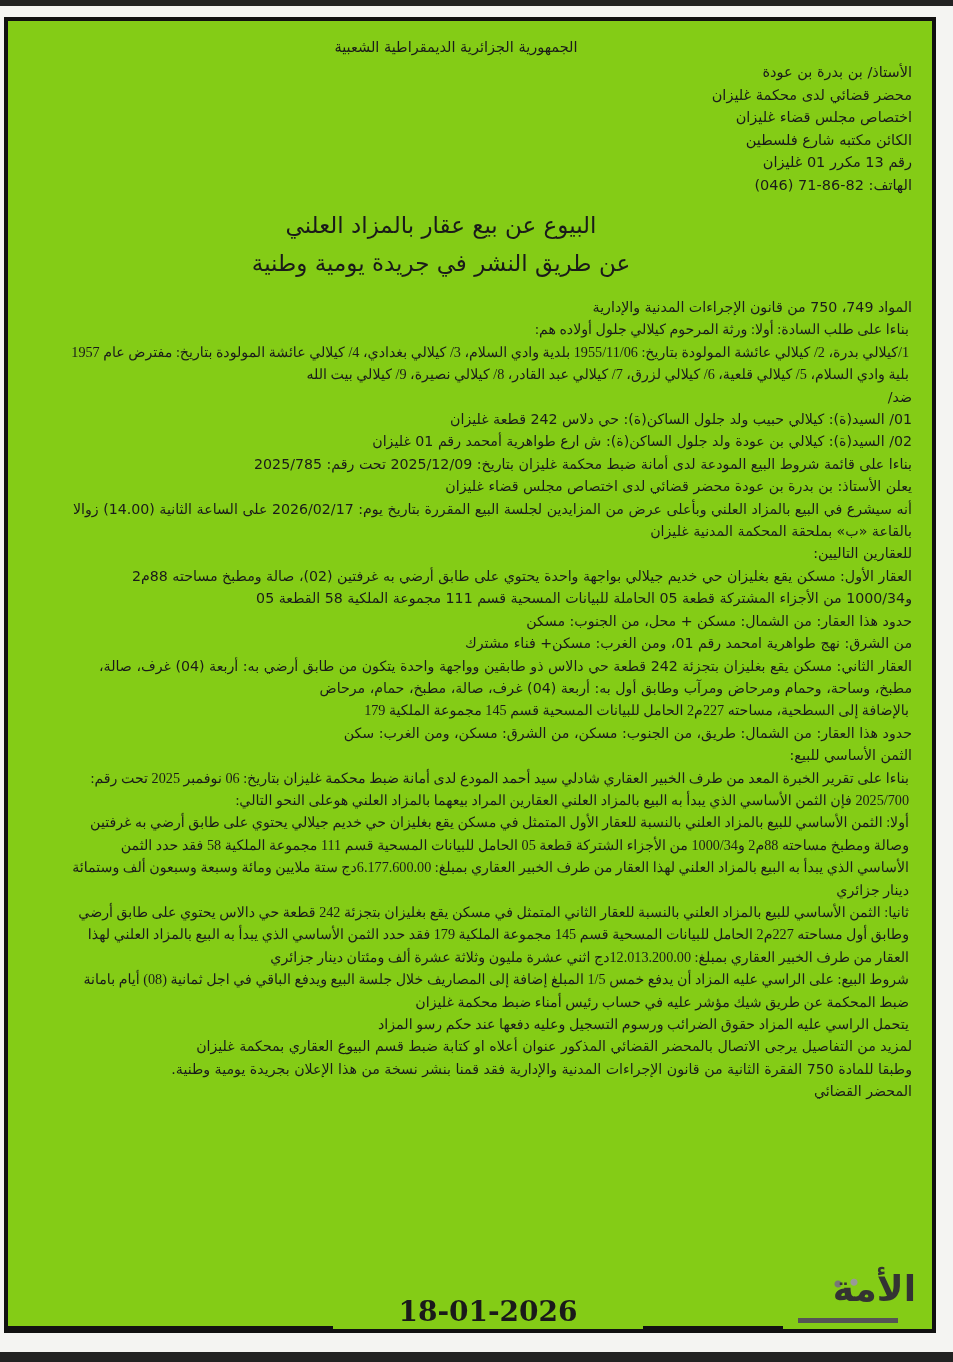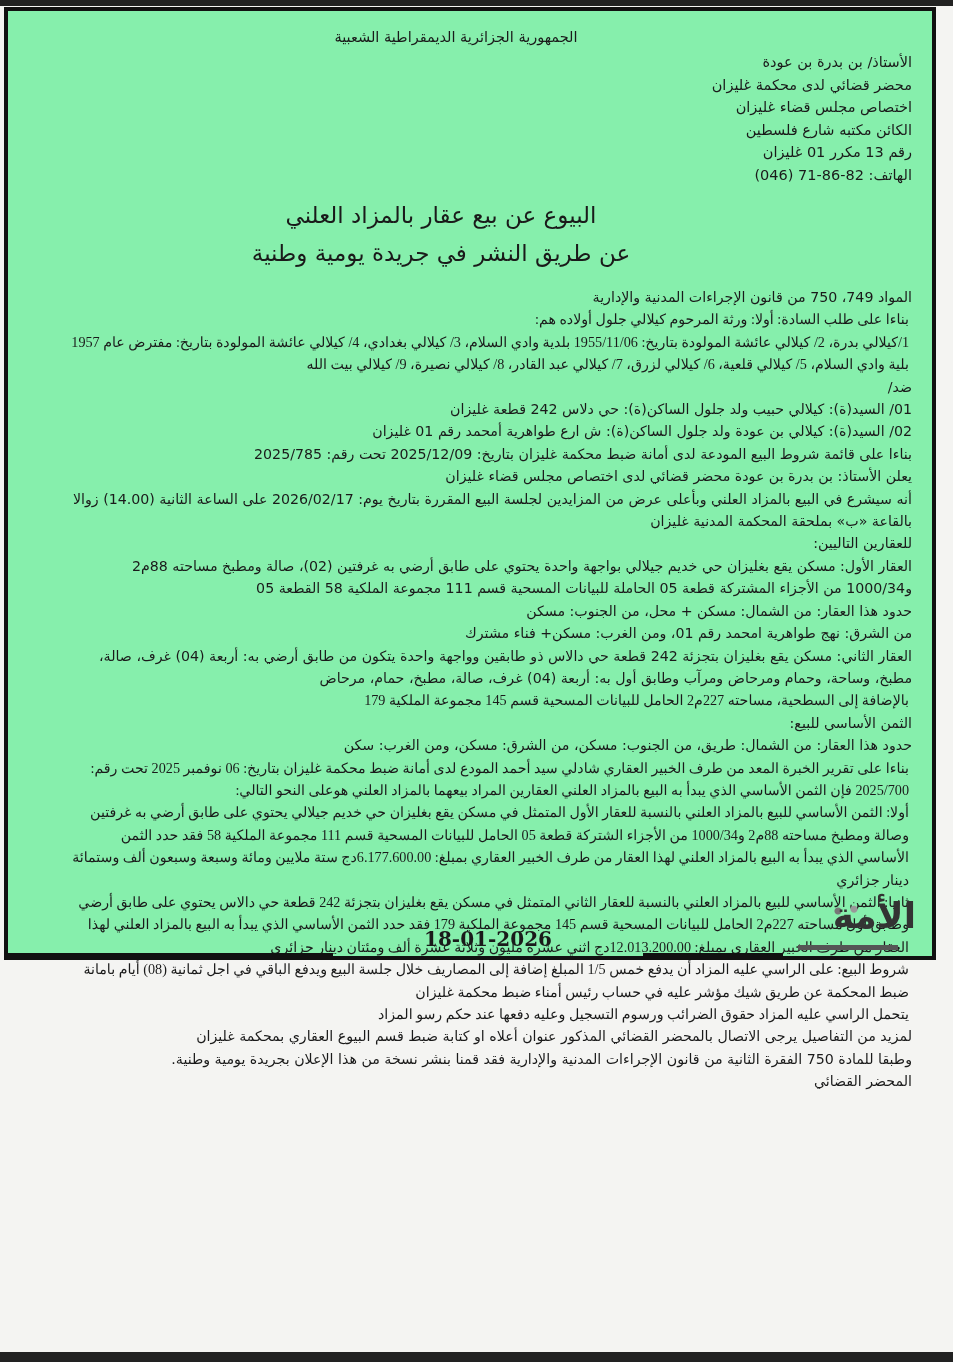--- a/index.html
+++ b/index.html
@@ -12,23 +12,23 @@
   }
   .top-bar {
     position: absolute; left: 0; top: 0; width: 953px; height: 6px;
     background: #222;
   }
   .bottom-bar {
     position: absolute; left: 0; top: 1352px; width: 953px; height: 10px;
     background: #222;
   }
   .frame {
-    position: absolute; left: 4px; top: 7px; width: 932px; height: 953px;
+    position: absolute; left: 4px; top: 17px; width: 932px; height: 1316px;
     border: 4px solid #111;
-    background: #86efac;
+    background: #84cc16;
     box-sizing: border-box;
   }
   .content {
     position: absolute; left: 30px; right: 18px; top: 0; bottom: 0;
     direction: rtl; text-align: right;
     font-size: 14.2px; line-height: 22.4px;
   }
   .republic {
     position: absolute; top: 15px; left: 0; right: 0; text-align: center;
     font-size: 14.5px; padding-right: 40px;
@@ -46,21 +46,21 @@
     font-size: 23px; line-height: 38px; font-weight: normal;
   }
   .body-text {
     position: absolute; top: 275px; left: 0; right: 2px; margin-left: 28px;
   }
   .body-text p { margin: 0; }
   .indent { padding-right: 3px; font-family: Liberation Serif, serif; }
   .footer-date {
     position: absolute; bottom: 2px; left: 330px; width: 300px;
     text-align: center; direction: ltr;
-    font-family: "DejaVu Serif", serif; font-weight: bold; font-size: 20px;
+    font-family: "DejaVu Serif", serif; font-weight: bold; font-size: 28px;
     line-height: 30px;
   }
   .footer-rule {
     position: absolute; bottom: 0; left: 635px; width: 140px; height: 3px; background: #111;
   }
   .footer-rule-left {
     position: absolute; bottom: 0; left: 0; width: 325px; height: 3px; background: #111;
   }
   .logo {
     position: absolute; right: 16px; bottom: 6px; width: 130px; height: 52px;
@@ -114,22 +114,22 @@
       <p>02/ السيد(ة): كيلالي بن عودة ولد جلول الساكن(ة): ش ارع طواهرية أمحمد رقم 01 غليزان</p>
       <p>بناءا على قائمة شروط البيع المودعة لدى أمانة ضبط محكمة غليزان بتاريخ: 2025/12/09 تحت رقم: 2025/785</p>
       <p>يعلن الأستاذ: بن بدرة بن عودة محضر قضائي لدى اختصاص مجلس قضاء غليزان</p>
       <p>أنه سيشرع في البيع بالمزاد العلني وبأعلى عرض من المزايدين لجلسة البيع المقررة بتاريخ يوم: 2026/02/17 على الساعة الثانية (14.00) زوالا بالقاعة «ب» بملحقة المحكمة المدنية غليزان</p>
       <p>للعقارين التاليين:</p>
       <p>العقار الأول: مسكن يقع بغليزان حي خديم جيلالي بواجهة واحدة يحتوي على طابق أرضي به غرفتين (02)، صالة ومطبخ مساحته 88م2 و1000/34 من الأجزاء المشتركة قطعة 05 الحاملة للبيانات المسحية قسم 111 مجموعة الملكية 58 القطعة 05</p>
       <p>حدود هذا العقار: من الشمال: مسكن + محل، من الجنوب: مسكن</p>
       <p>من الشرق: نهج طواهرية امحمد رقم 01، ومن الغرب: مسكن+ فناء مشترك</p>
       <p>العقار الثاني: مسكن يقع بغليزان بتجزئة 242 قطعة حي دالاس ذو طابقين وواجهة واحدة يتكون من طابق أرضي به: أربعة (04) غرف، صالة، مطبخ، وساحة، وحمام ومرحاض ومرآب وطابق أول به: أربعة (04) غرف، صالة، مطبخ، حمام، مرحاض</p>
       <p class="indent">بالإضافة إلى السطحية، مساحته 227م2 الحامل للبيانات المسحية قسم 145 مجموعة الملكية 179</p>
+      <p>حدود هذا العقار: من الشمال: طريق، من الجنوب: مسكن، من الشرق: مسكن، ومن الغرب: سكن</p>
       <p>الثمن الأساسي للبيع:</p>
-      <p>حدود هذا العقار: من الشمال: طريق، من الجنوب: مسكن، من الشرق: مسكن، ومن الغرب: سكن</p>
       <p class="indent">بناءا على تقرير الخبرة المعد من طرف الخبير العقاري شادلي سيد أحمد المودع لدى أمانة ضبط محكمة غليزان بتاريخ: 06 نوفمبر 2025 تحت رقم: 2025/700 فإن الثمن الأساسي الذي يبدأ به البيع بالمزاد العلني العقارين المراد بيعهما بالمزاد العلني هوعلى النحو التالي:</p>
       <p class="indent">أولا: الثمن الأساسي للبيع بالمزاد العلني بالنسبة للعقار الأول المتمثل في مسكن يقع بغليزان حي خديم جيلالي يحتوي على طابق أرضي به غرفتين وصالة ومطبخ مساحته 88م2 و1000/34 من الأجزاء الشتركة قطعة 05 الحامل للبيانات المسحية قسم 111 مجموعة الملكية 58 فقد حدد الثمن الأساسي الذي يبدأ به البيع بالمزاد العلني لهذا العقار من طرف الخبير العقاري بمبلغ: 6.177.600.00دج ستة ملايين ومائة وسبعة وسبعون ألف وستمائة دينار جزائري</p>
       <p class="indent">ثانيا: الثمن الأساسي للبيع بالمزاد العلني بالنسبة للعقار الثاني المتمثل في مسكن يقع بغليزان بتجزئة 242 قطعة حي دالاس يحتوي على طابق أرضي وطابق أول مساحته 227م2 الحامل للبيانات المسحية قسم 145 مجموعة الملكية 179 فقد حدد الثمن الأساسي الذي يبدأ به البيع بالمزاد العلني لهذا العقار من طرف الخبير العقاري بمبلغ: 12.013.200.00دج اثني عشرة مليون وثلاثة عشرة ألف ومئتان دينار جزائري</p>
       <p class="indent">شروط البيع: على الراسي عليه المزاد أن يدفع خمس 1/5 المبلغ إضافة إلى المصاريف خلال جلسة البيع ويدفع الباقي في اجل ثمانية (08) أيام بامانة ضبط المحكمة عن طريق شيك مؤشر عليه في حساب رئيس أمناء ضبط محكمة غليزان</p>
       <p class="indent">يتحمل الراسي عليه المزاد حقوق الضرائب ورسوم التسجيل وعليه دفعها عند حكم رسو المزاد</p>
       <p>لمزيد من التفاصيل يرجى الاتصال بالمحضر القضائي المذكور عنوان أعلاه او كتابة ضبط قسم البيوع العقاري بمحكمة غليزان</p>
       <p>وطبقا للمادة 750 الفقرة الثانية من قانون الإجراءات المدنية والإدارية فقد قمنا بنشر نسخة من هذا الإعلان بجريدة يومية وطنية.</p>
       <p>المحضر القضائي</p>
     </div>
   </div>

